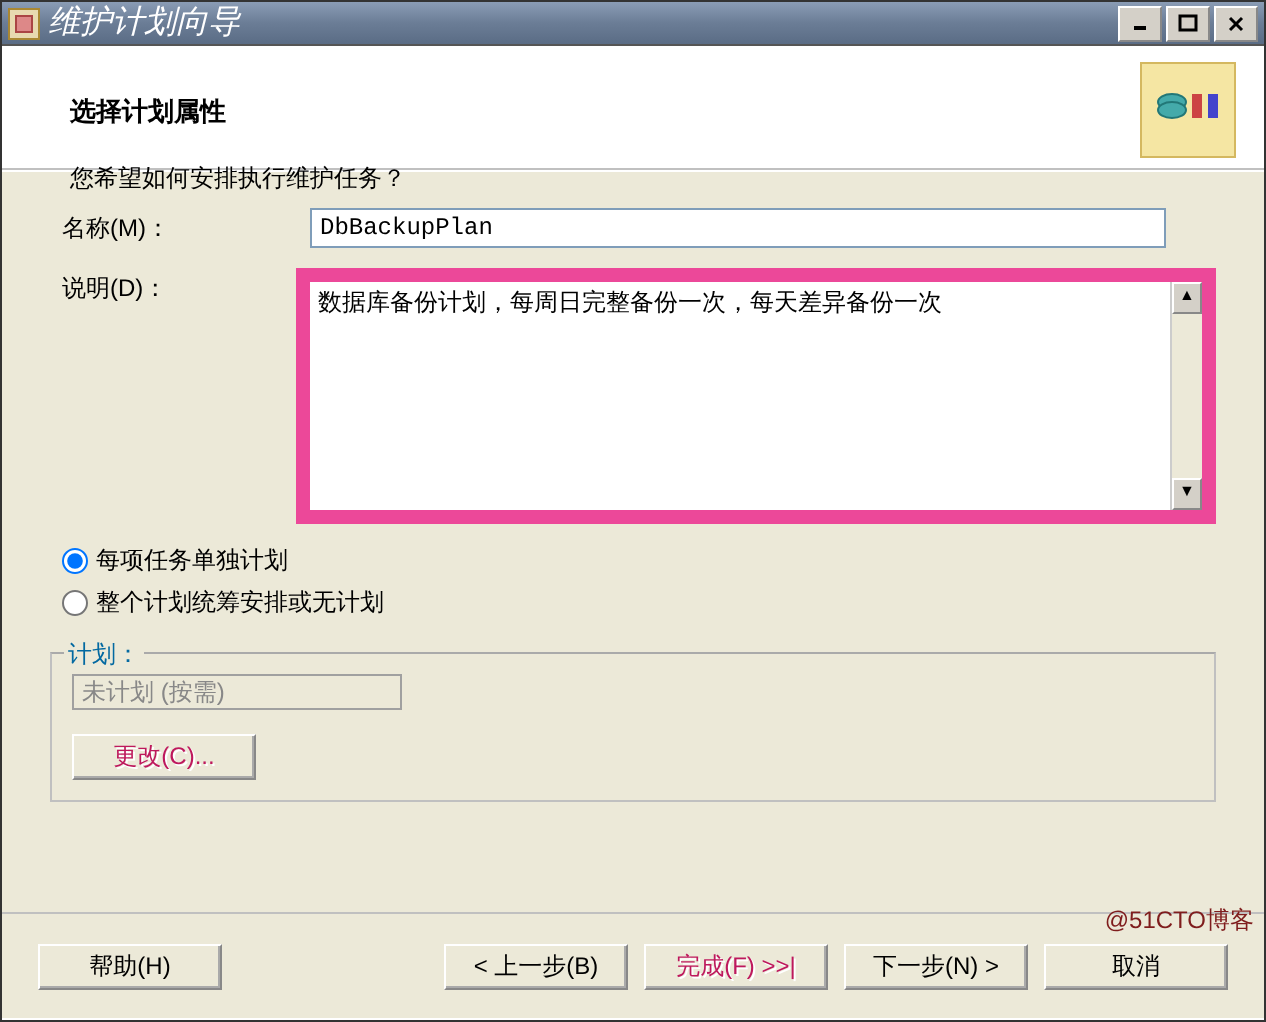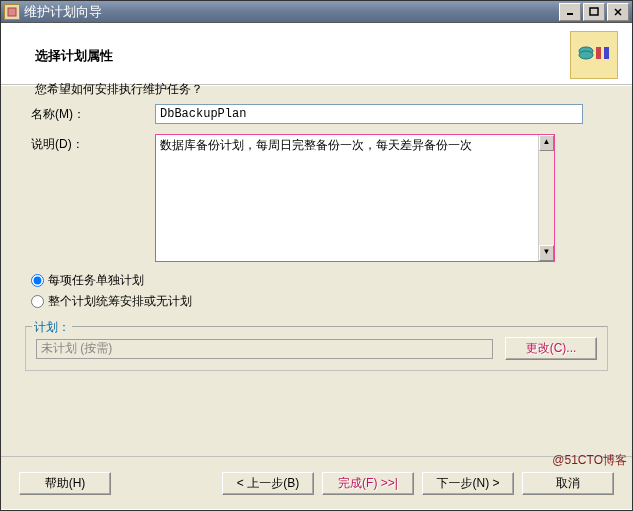--- a/index.html
+++ b/index.html
@@ -23,21 +23,21 @@
     border-bottom: 1px solid #555;
   }
   .titlebar .app-icon {
     width: 16px; height: 16px;
     background: #e8d9b0;
     border: 1px solid #aa8833;
     margin-right: 4px;
     display: inline-flex; align-items: center; justify-content: center;
     font-size: 9px; color: #884400;
   }
-  .titlebar .title { flex: 1; font-size: 13px; }
+  .titlebar .title { flex: 1; font-size: 16px; font-style: italic; }
   .title-btns { display: flex; gap: 2px; }
   .title-btn {
     width: 22px; height: 18px;
     background: #d4d0c8;
     border: 1px solid #888;
     border-top-color: #fff; border-left-color: #fff;
     display: flex; align-items: center; justify-content: center;
     font-family: Arial, sans-serif;
     font-size: 10px;
   }
@@ -70,23 +70,23 @@
   .input-col { flex: 1; }
   input.text-field {
     width: 428px;
     height: 20px;
     border: 1px solid #7f9db9;
     padding: 1px 4px;
     font-family: "Courier New", monospace;
     font-size: 12px;
   }
   .textarea-wrap {
-    width: 400px;
+    width: 460px;
     height: 128px;
-    border: 1px solid #ec4899;
+    border: 7px solid #ec4899;
     background: #fff;
     display: flex;
   }
   textarea.desc {
     flex: 1;
     border: none;
     resize: none;
     padding: 2px 4px;
     font-family: "SimSun", sans-serif;
     font-size: 12px;
@@ -115,21 +115,21 @@
     padding: 10px 10px 10px 10px;
     position: relative;
   }
   .fieldset-label {
     position: absolute;
     top: -8px; left: 6px;
     background: #ece9d8;
     padding: 0 2px;
     color: #0369a1;
   }
-  .fs-row { display: flex; align-items: center; gap: 12px; }
+  .fs-row { display: flex; align-items: flex-start; gap: 12px; flex-direction: column; }
   input.sched-field {
     flex: 1;
     height: 20px;
     border: 1px solid #a0a0a0;
     padding: 1px 4px;
     background: #ece9d8;
     color: #888;
     font-size: 12px;
   }
   .btn {

